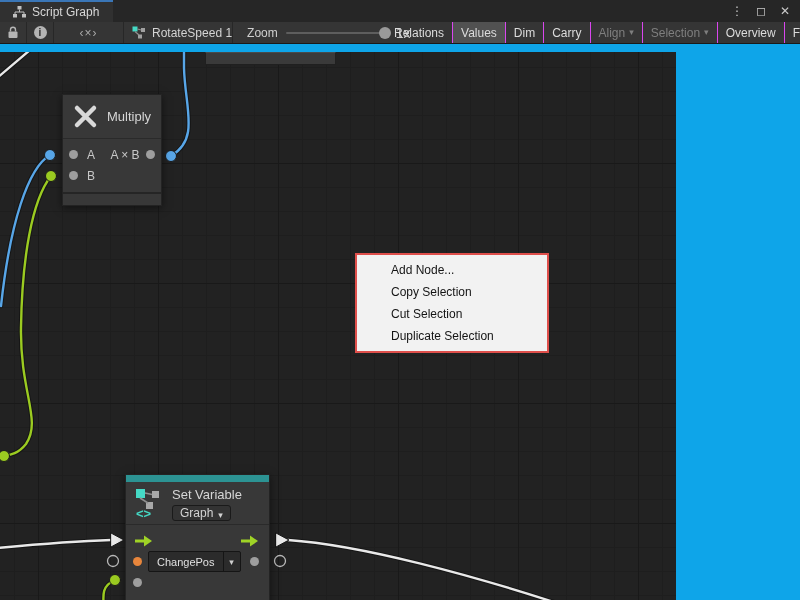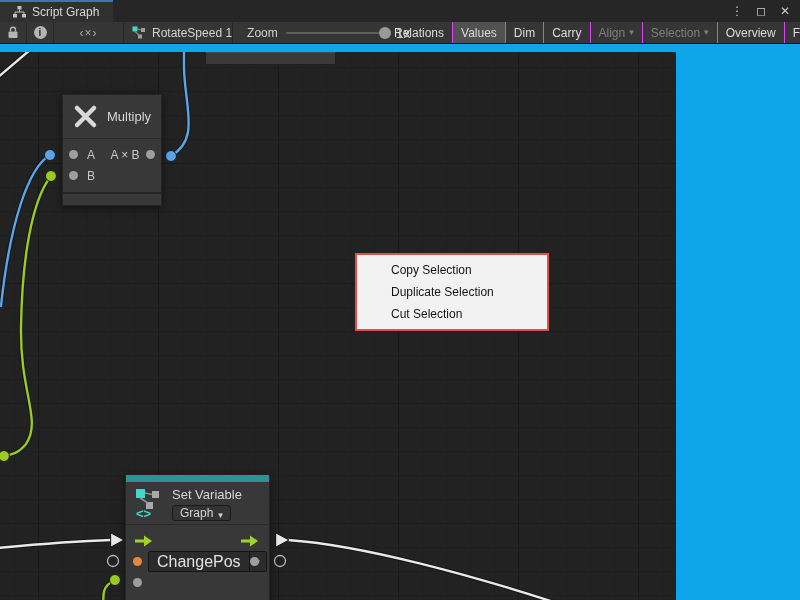--- a/index.html
+++ b/index.html
@@ -66,21 +66,21 @@
   .setvar-node .node-header { height:42px; align-items:flex-start; padding-top:5px; gap:7px; }
   .sv-col { display:flex; flex-direction:column; align-items:flex-start; }
   .pill { display:flex; align-items:flex-end; gap:5px; margin-top:3px; background:#333333; border:1px solid #1a1a1a; border-radius:3px; padding:0 7px; height:16px; color:#d4d4d4; font-size:12px; }
   .sv-body { position:relative; height:69px; }
   .flow-arrow { position:absolute; top:10px; }
   .flow-arrow.in { left:9px; } .flow-arrow.out { right:11px; }
   .sv-orange { position:absolute; left:7px; top:32px; }
   .sv-gray-r { position:absolute; right:10px; top:32px; }
   .sv-gray-b { position:absolute; left:7px; top:53px; }
   .dropdown { position:absolute; left:22px; top:26px; height:21px; display:flex; align-items:stretch; background:#2b2b2b; border:1px solid #151515; border-radius:2px; overflow:hidden; }
-  .dd-text { display:flex; align-items:center; padding:0 8px; color:#e0e0e0; font-size:16px; }
+  .dd-text { display:flex; align-items:center; padding:0 8px; color:#e0e0e0; font-size:11px; }
   .dd-arrow { display:flex; align-items:center; justify-content:center; width:17px; border-left:1px solid #151515; color:#cfcfcf; font-size:9px; }
   .setvar-node .node-footer { margin-top:2px; border:1px solid #242424; border-top:none; height:14px; margin-left:-1px; margin-right:-1px; }
 
   
   .context-menu { position:absolute; left:355px; top:201px; width:194px; background:#f2f2f2; border:2px solid #df4f4b; padding:4px 0; z-index:4; }
   .menu-item { height:22px; line-height:22px; padding-left:34px; font-size:12px; color:#141414; white-space:nowrap; }
 </style>
 </head>
 <body>
 
@@ -255,19 +255,20 @@
           <span class="dd-text">ChangePos</span>
           <span class="dd-arrow">▾</span>
         </div>
         <span class="port-dot sv-gray-r"></span>
         <span class="port-dot sv-gray-b"></span>
       </div>
       <div class="node-footer"></div>
     </div>
 
     <div class="context-menu">
+      <div class="menu-item">Add Node...</div>
       <div class="menu-item">Copy Selection</div>
+      <div class="menu-item">Cut Selection</div>
       <div class="menu-item">Duplicate Selection</div>
-      <div class="menu-item">Cut Selection</div>
     </div>
 
   </div>
 </div>
 
 </body></html>

